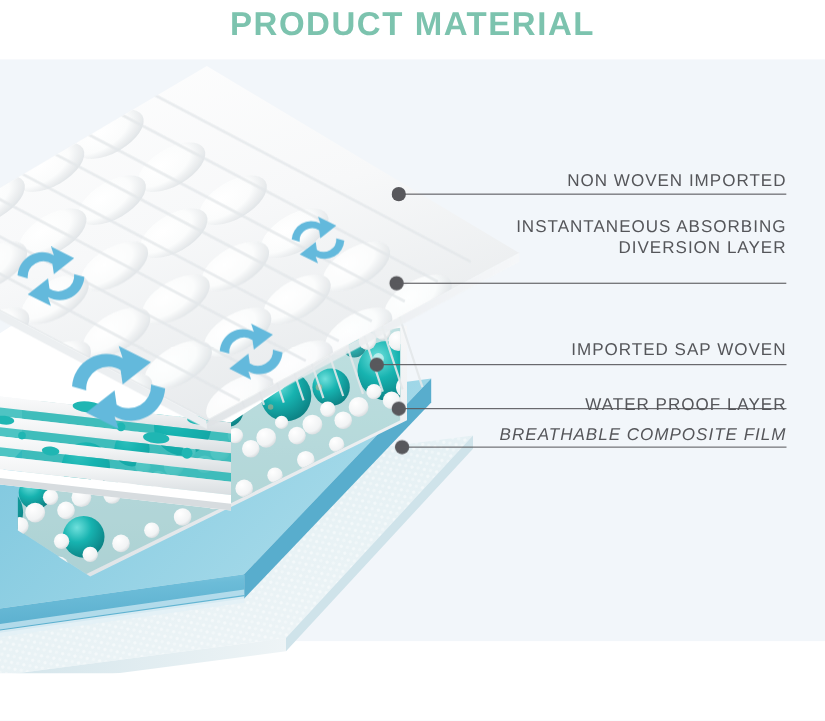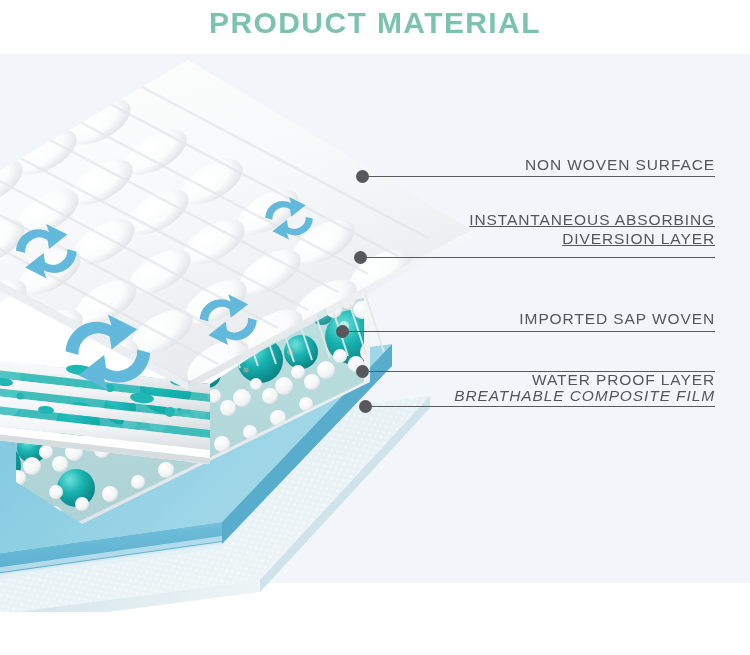--- a/index.html
+++ b/index.html
@@ -403,40 +403,40 @@
       <g transform="translate(100,268) scale(0.92)">
         <path d="M6 34 A34 34 0 0 1 56 6 L52 -6 L84 10 L56 32 L54 18 A22 22 0 0 0 20 38 Z"></path>
         <path d="M98 36 A34 34 0 0 1 48 64 L52 76 L20 60 L48 38 L50 52 A22 22 0 0 0 84 32 Z"></path>
       </g>
     </g>
   </svg>
 
   <div>
     <div class="leader-dot" style="left:356px; top:170px;"></div>
     <div class="leader" style="left:362px; top:176px; width:353px;"></div>
-    <div class="label" style="left:415px; top:155px; width:300px;">NON WOVEN SURFACE</div>
+    <div class="label" style="left:415px; top:155px; width:300px;">NON WOVEN IMPORTED</div>
   </div>
 
   <div>
     <div class="leader-dot" style="left:354px; top:251px;"></div>
     <div class="leader" style="left:360px; top:257px; width:355px;"></div>
-    <div class="label" style="left:395px; top:210px; width:320px;text-decoration:underline;">INSTANTANEOUS ABSORBING
+    <div class="label" style="left:395px; top:197px; width:320px;">INSTANTANEOUS ABSORBING
 DIVERSION LAYER</div>
   </div>
 
   <div>
     <div class="leader-dot" style="left:336px; top:325px;"></div>
     <div class="leader" style="left:342px; top:331px; width:373px;"></div>
     <div class="label" style="left:415px; top:309px; width:300px;">IMPORTED SAP WOVEN</div>
   </div>
 
   <div>
     <div class="leader-dot" style="left:356px; top:365px;"></div>
     <div class="leader" style="left:362px; top:371px; width:353px;"></div>
-    <div class="label" style="left:415px; top:370px; width:300px;">WATER PROOF LAYER</div>
+    <div class="label" style="left:415px; top:359px; width:300px;">WATER PROOF LAYER</div>
   </div>
 
   <div>
     <div class="leader-dot" style="left:359px; top:400px;"></div>
     <div class="leader" style="left:365px; top:406px; width:350px;"></div>
     <div class="label" style="left:395px; top:386px; width:320px;font-style:italic;">BREATHABLE COMPOSITE FILM</div>
   </div>
 
 </div>
 

